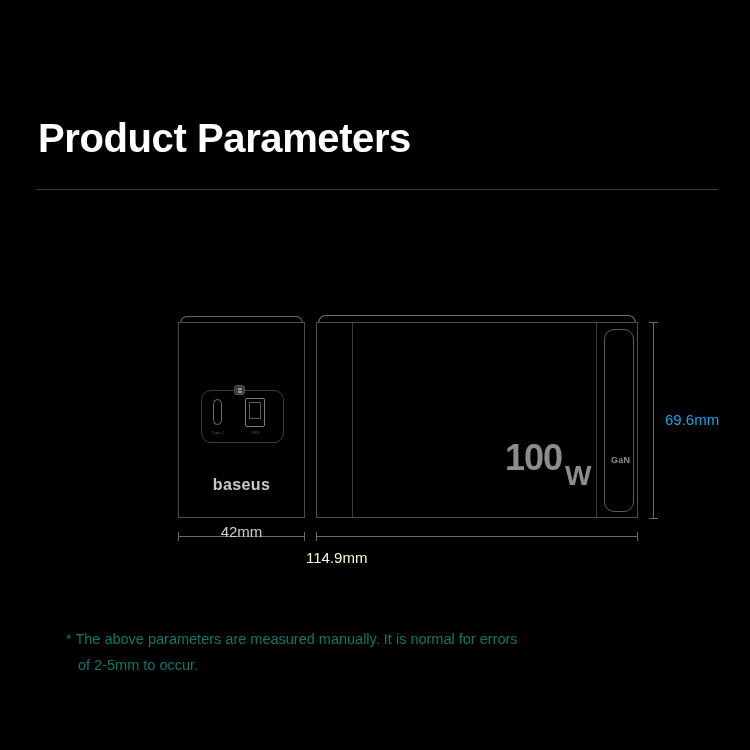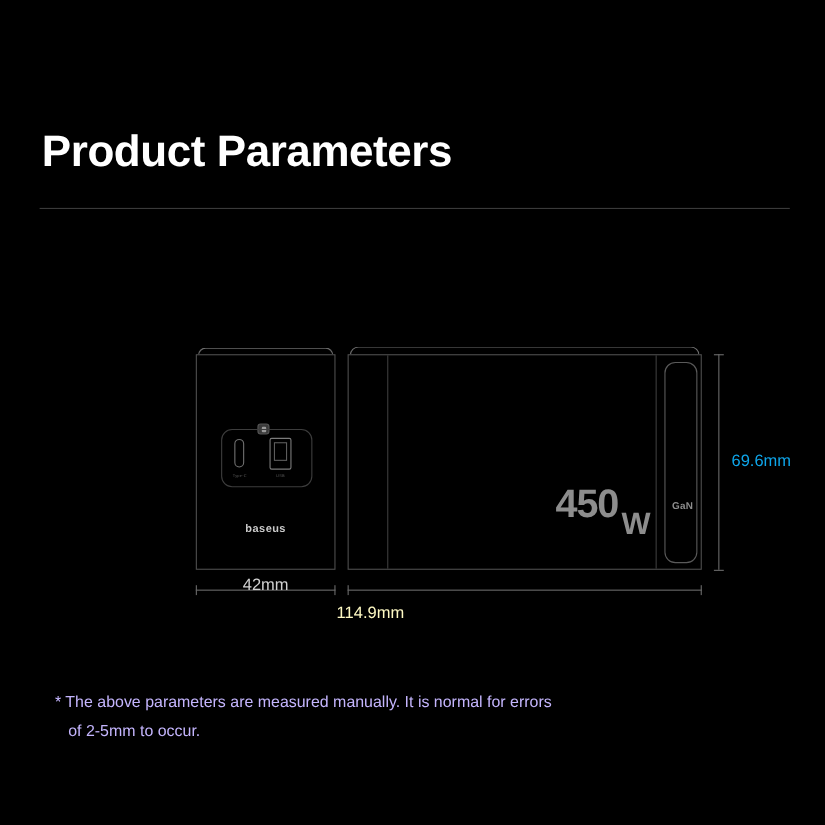--- a/index.html
+++ b/index.html
@@ -158,21 +158,21 @@
   }
   .port-label-typec { left: 204px; top: 431px; width: 28px; }
   .port-label-usb   { left: 241px; top: 431px; width: 28px; }
 
   .brand-logo {
     position: absolute;
     left: 205px;
     top: 476px;
     width: 73px;
     text-align: center;
-    font-size: 10px;
+    font-size: 16px;
     font-weight: 700;
     letter-spacing: 0.4px;
     color: #c9c9c9;
   }
 
   
   .side-view {
     position: absolute;
     left: 316px;
     top: 322px;
@@ -315,26 +315,26 @@
     left: 665px;
     top: 411px;
     font-size: 15px;
     color: #0ea5e9;
     white-space: nowrap;
   }
 
   
   .footnote {
     position: absolute;
-    left: 50px;
+    left: 66px;
     top: 626px;
     width: 640px;
     font-size: 14.5px;
     line-height: 26px;
-    color: #c4b5fd;
+    color: #0f766e;
   }
   .footnote-line-2 { padding-left: 12px; }
 </style>
 </head>
 <body>
 
 <div class="page">
 
   <div class="page-title">Product Parameters</div>
   <div class="title-divider"></div>
@@ -360,21 +360,21 @@
 
     <div class="brand-logo">baseus</div>
 
     <div class="side-top-bevel"></div>
     <div class="side-view"></div>
     <div class="side-seam-left"></div>
     <div class="side-seam-right"></div>
     <div class="side-endcap"></div>
 
     <div class="watt-mark">
-      <span class="watt-number">450</span>
+      <span class="watt-number">100</span>
       <span class="watt-gan">GaN</span>
       <span class="watt-w">W</span>
     </div>
 
     <div class="dim-cap-v dim-width-front-cap-l"></div>
     <div class="dim-cap-v dim-width-front-cap-r"></div>
     <div class="dim-line-h dim-width-front-line"></div>
     <div class="dim-width-front-label">42mm</div>
 
     <div class="dim-cap-v dim-width-side-cap-l"></div>

